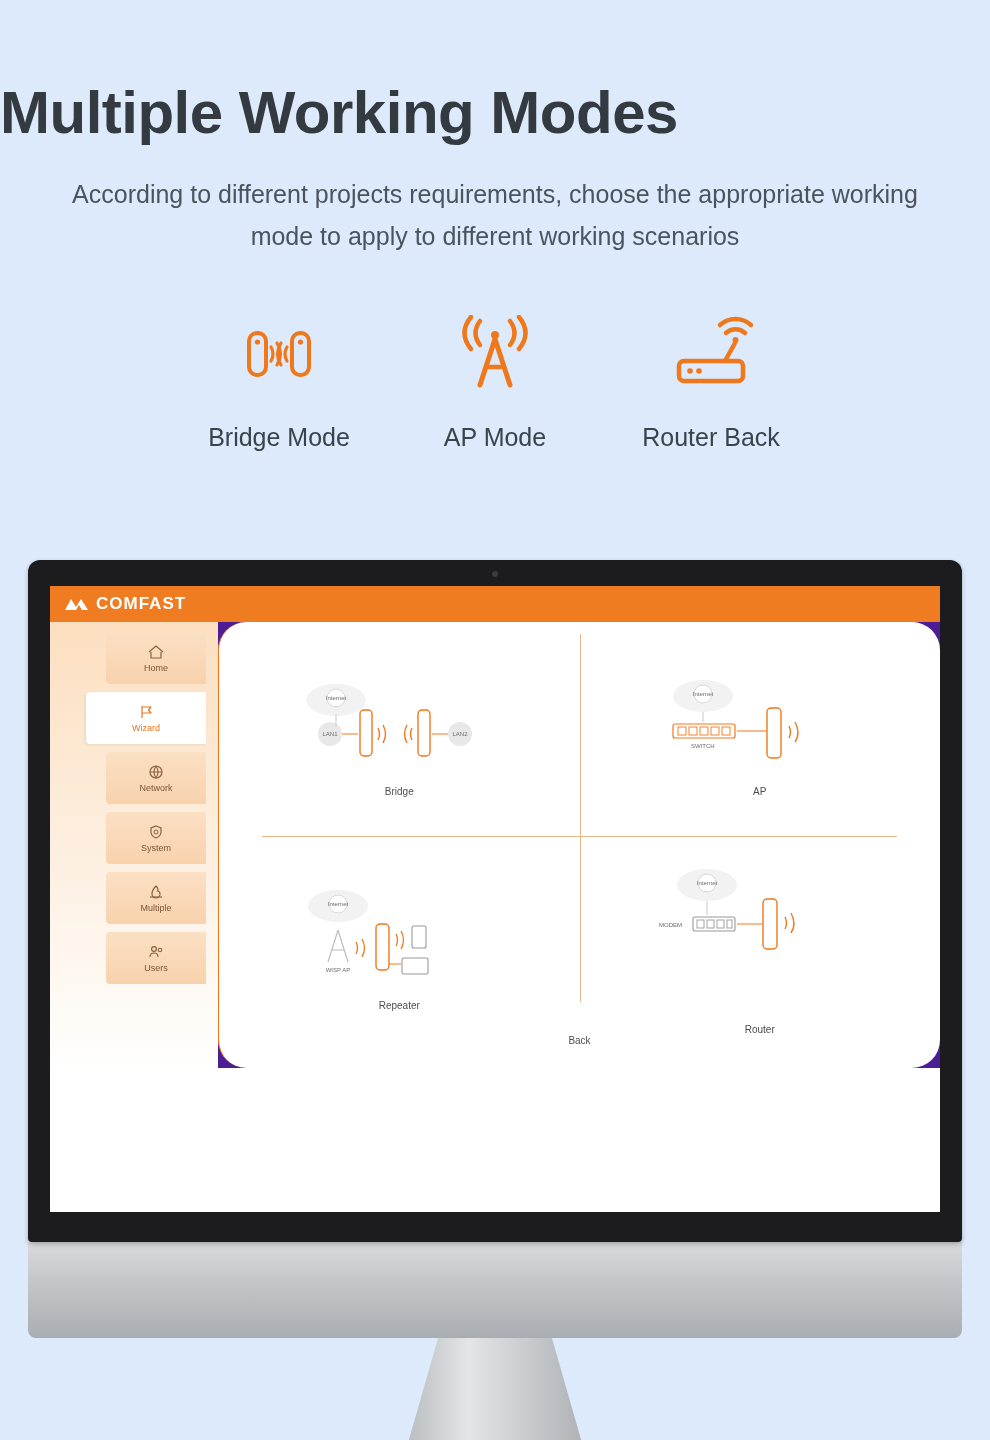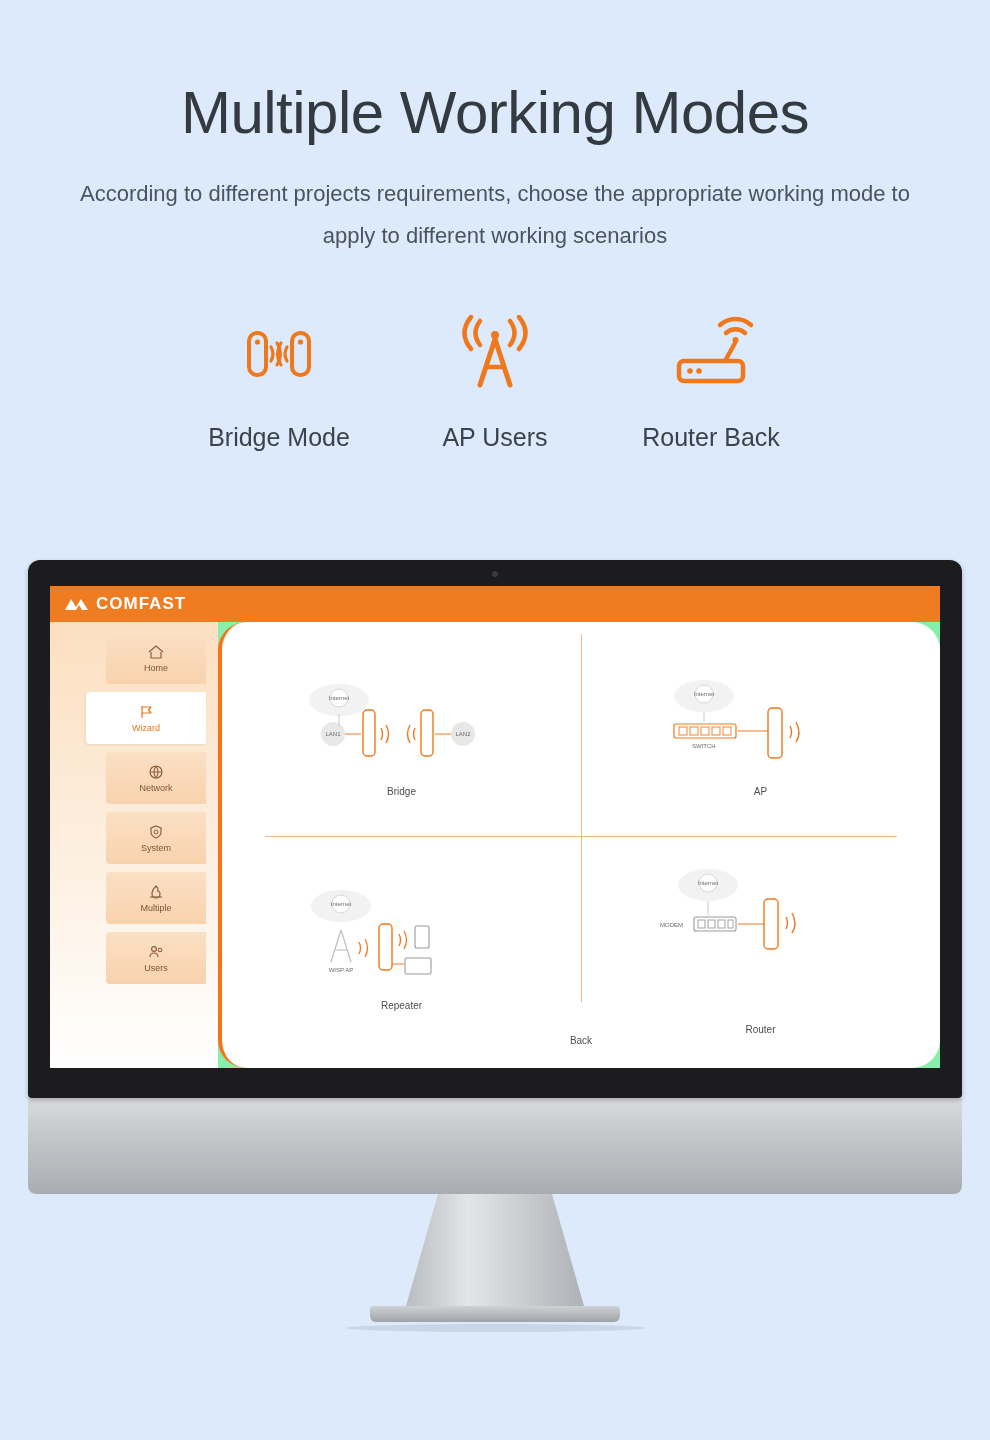--- a/index.html
+++ b/index.html
@@ -18,31 +18,31 @@
     width: 990px;
     height: 1440px;
     background: #dceafb;
     overflow: hidden;
   }
 
   
   .headline {
     margin: 0;
     padding-top: 78px;
-    text-align: center;
+    text-align: left;
     font-size: 60px;
-    font-weight: normal;
+    font-weight: bold;
     color: #333a40;
     letter-spacing: -0.5px;
   }
   .subhead {
     margin: 26px auto 0;
     width: 870px;
     text-align: center;
-    font-size: 22px;
+    font-size: 25px;
     line-height: 42px;
     color: #4a545c;
   }
 
   
   .modes {
     margin-top: 48px;
     display: flex;
     justify-content: center;
     align-items: flex-end;
@@ -83,21 +83,21 @@
     top: 11px;
     left: 50%;
     transform: translateX(-50%);
     width: 6px;
     height: 6px;
     border-radius: 50%;
     background: #3b3b3f;
   }
   .screen {
     background: #ffffff;
-    height: 482px;
+    height: 626px;
     position: relative;
     overflow: hidden;
   }
   
   .ui-top {
     height: 36px;
     background: #f07c22;
     display: flex;
     align-items: center;
     padding-left: 14px;
@@ -109,21 +109,21 @@
   }
   .brand-text {
     color: #ffffff;
     font-weight: bold;
     font-size: 17px;
     letter-spacing: 1px;
   }
   .ui-body {
     display: flex;
     height: 446px;
-    background: #86efac;
+    background: #4c1d95;
   }
   .sidebar {
     width: 168px;
     background: linear-gradient(180deg,#fcdfc0 0%, #fdf0e2 55%, #ffffff 100%);
     padding-top: 10px;
     position: relative;
   }
   .side-item {
     width: 100px;
     margin-left: 56px;
@@ -143,21 +143,21 @@
     margin-left: 36px;
     width: 120px;
     box-shadow: -1px 1px 3px rgba(0,0,0,.08);
     color: #e8761c;
   }
   .side-item .si-icon { margin-bottom: 3px; }
   .content {
     flex: 1;
     background: #ffffff;
     position: relative;
-    border-left: 4px solid #f97316;
+    border-left: 1px solid #f97316;
     border-radius: 28px;
   }
   .quad {
     position: absolute;
     inset: 0;
   }
   .vline {
     position: absolute;
     left: 50%;
     top: 12px;
@@ -264,21 +264,21 @@
         <svg width="96" height="76" viewBox="0 0 96 76">
           <path d="M33 30 q-9 -12 0 -24" fill="none" stroke="#f0781c" stroke-width="4.5" stroke-linecap="round"></path>
           <path d="M24 34 q-13 -16 0 -32" fill="none" stroke="#f0781c" stroke-width="4.5" stroke-linecap="round"></path>
           <path d="M63 30 q9 -12 0 -24" fill="none" stroke="#f0781c" stroke-width="4.5" stroke-linecap="round"></path>
           <path d="M72 34 q13 -16 0 -32" fill="none" stroke="#f0781c" stroke-width="4.5" stroke-linecap="round"></path>
           <path d="M48 24 L33 70 M48 24 L63 70" fill="none" stroke="#f0781c" stroke-width="5" stroke-linecap="round"></path>
           <path d="M39 52 H57" stroke="#f0781c" stroke-width="4.5" stroke-linecap="round"></path>
           <circle cx="48" cy="20" r="4" fill="#f0781c"></circle>
         </svg>
       </div>
-      <div class="label">AP Users</div>
+      <div class="label">AP Mode</div>
     </div>
 
 
     <div class="mode">
       <div class="glyph">
         <svg width="96" height="76" viewBox="0 0 96 76">
           <rect x="16" y="46" width="64" height="20" rx="5" fill="none" stroke="#f0781c" stroke-width="4.5"></rect>
           <circle cx="27" cy="56" r="2.8" fill="#f0781c"></circle>
           <circle cx="36" cy="56" r="2.8" fill="#f0781c"></circle>
           <path d="M62 46 L72 28" stroke="#f0781c" stroke-width="4.5" stroke-linecap="round"></path>

